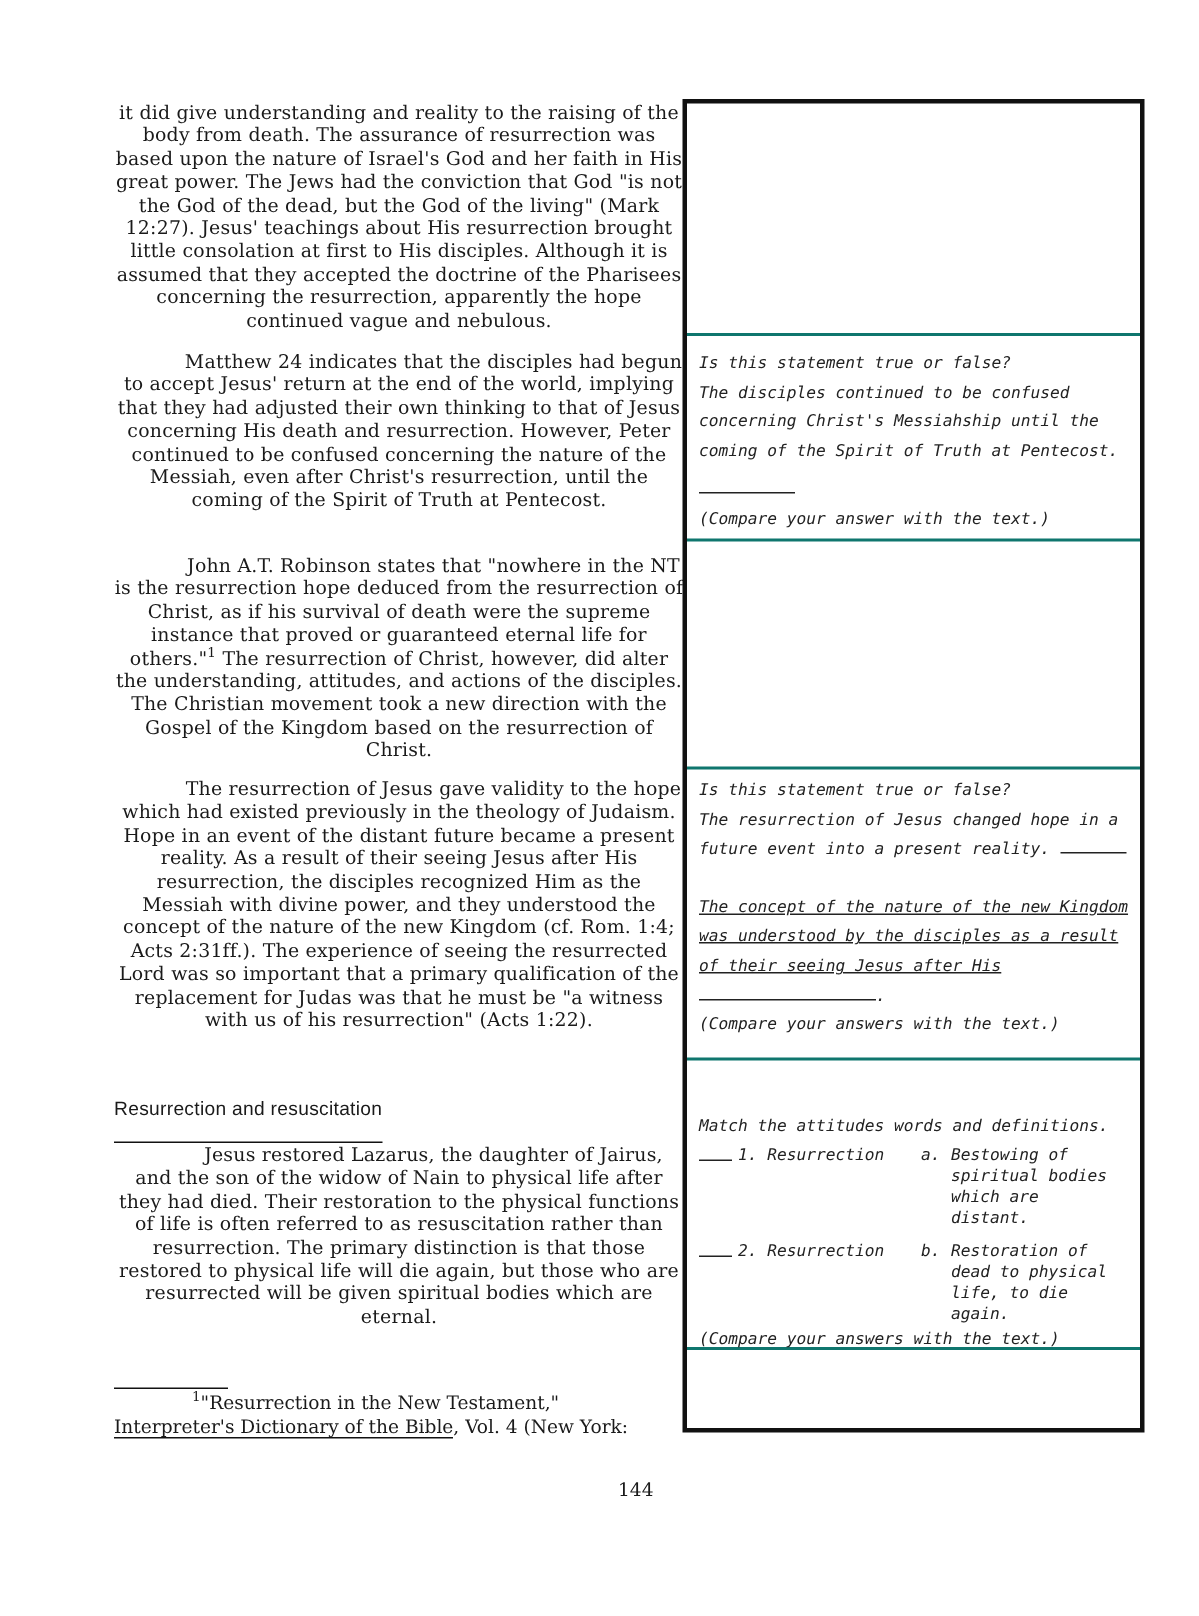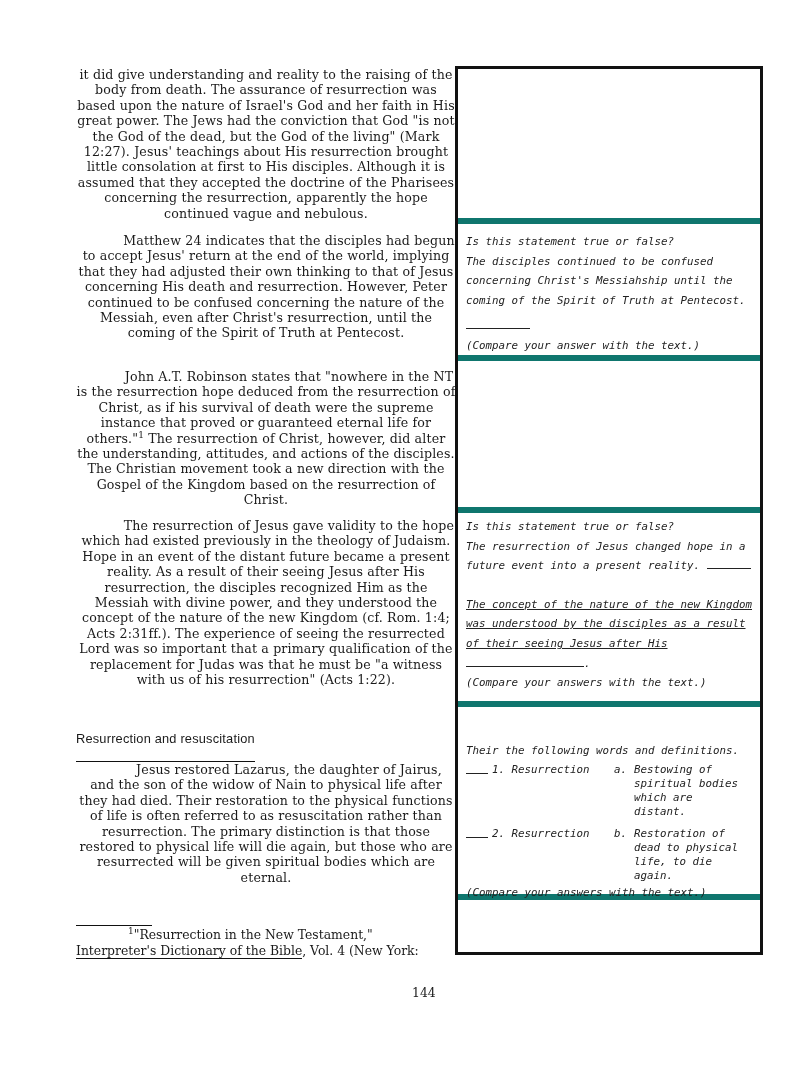--- a/index.html
+++ b/index.html
@@ -10,21 +10,21 @@
     font-family: "DejaVu Serif", "Liberation Serif", serif;
     font-size: 12.6px; line-height: 15.4px; letter-spacing: 0.15px;
   }
   .col-text p { margin: 0; text-align: center; }
   .indent { display: inline-block; width: 46px; }
   .frame {
     position: absolute; left: 455px; top: 66px; width: 302px; height: 883px;
     border: 3px solid #111; border-left-width: 3px;
   }
   .cell {
-    position: absolute; left: 0; right: 0; border-bottom: 6px solid #0f766e;
+    position: absolute; left: 0; right: 0; border-bottom: 2px solid #0f766e;
     font-family: "DejaVu Sans Mono", "Liberation Mono", monospace;
     font-style: italic; font-size: 10.8px; line-height: 19.6px; color: #222;
     box-sizing: border-box; padding-left: 8px;
   }
   .cell.last { border-bottom: none; }
   .cell p { margin: 0; }
   .blank { display: inline-block; border-bottom: 1px solid #222; height: 11px; vertical-align: baseline; }
   .heading {
     position: absolute; left: 76px; top: 731px;
     font-family: Liberation Sans, sans-serif; font-size: 12.8px;
@@ -89,21 +89,21 @@
 
     <div class="cell" style="top:444px; height:194px; padding-top:4px;">
       <p>Is this statement true or false?</p>
       <p><span>The resurrection of Jesus changed hope in a future event into a present reality.</span> <span class="blank" style="width:44px;"></span></p>
       <p style="margin-top:19px;text-decoration:underline;">The concept of the nature of the new Kingdom was understood by the disciples as a result of their seeing Jesus after His</p>
       <p><span class="blank" style="width:118px;"></span>.</p>
       <p>(Compare your answers with the text.)</p>
     </div>
 
     <div class="cell" style="top:638px; height:193px; padding-top:34px;">
-      <p style="margin-bottom:2px;">Their the following words and definitions.</p>
+      <p style="margin-bottom:2px;">Match the attitudes words and definitions.</p>
       <div class="match-row">
         <div class="match-left">
           <span class="match-blank"></span>
           <span>1.</span>&nbsp;<span>Resurrection</span>
         </div>
         <div class="match-right">
           <span class="match-letter">a.</span>
           <span class="match-def">Bestowing of spiritual bodies which are distant.</span>
         </div>
       </div>

